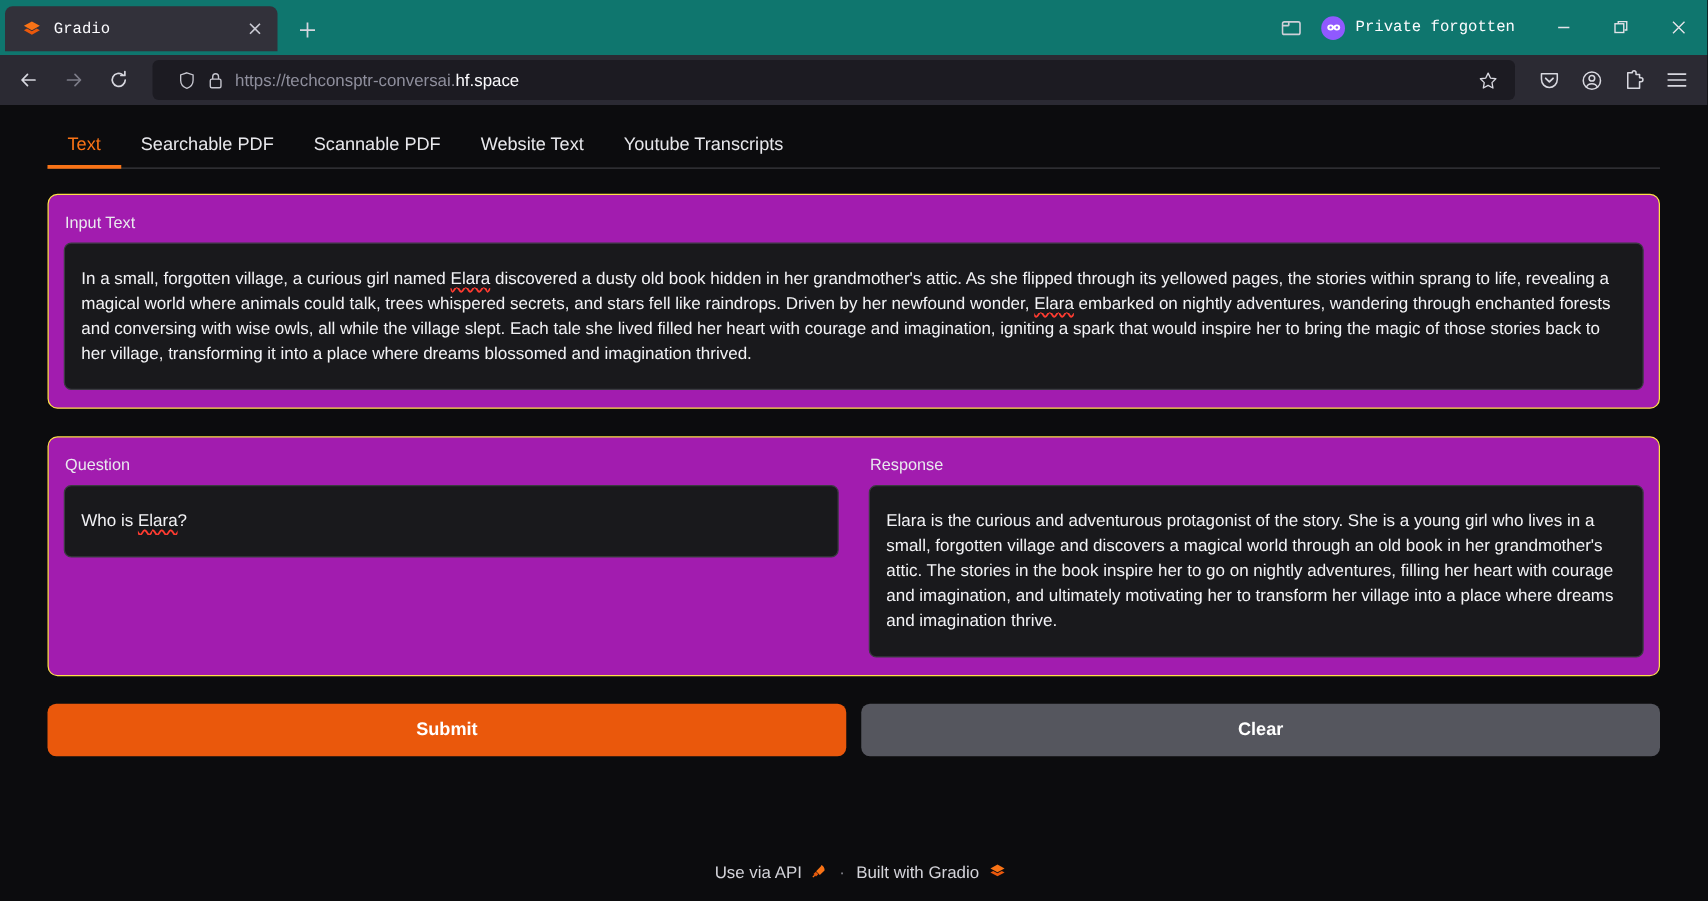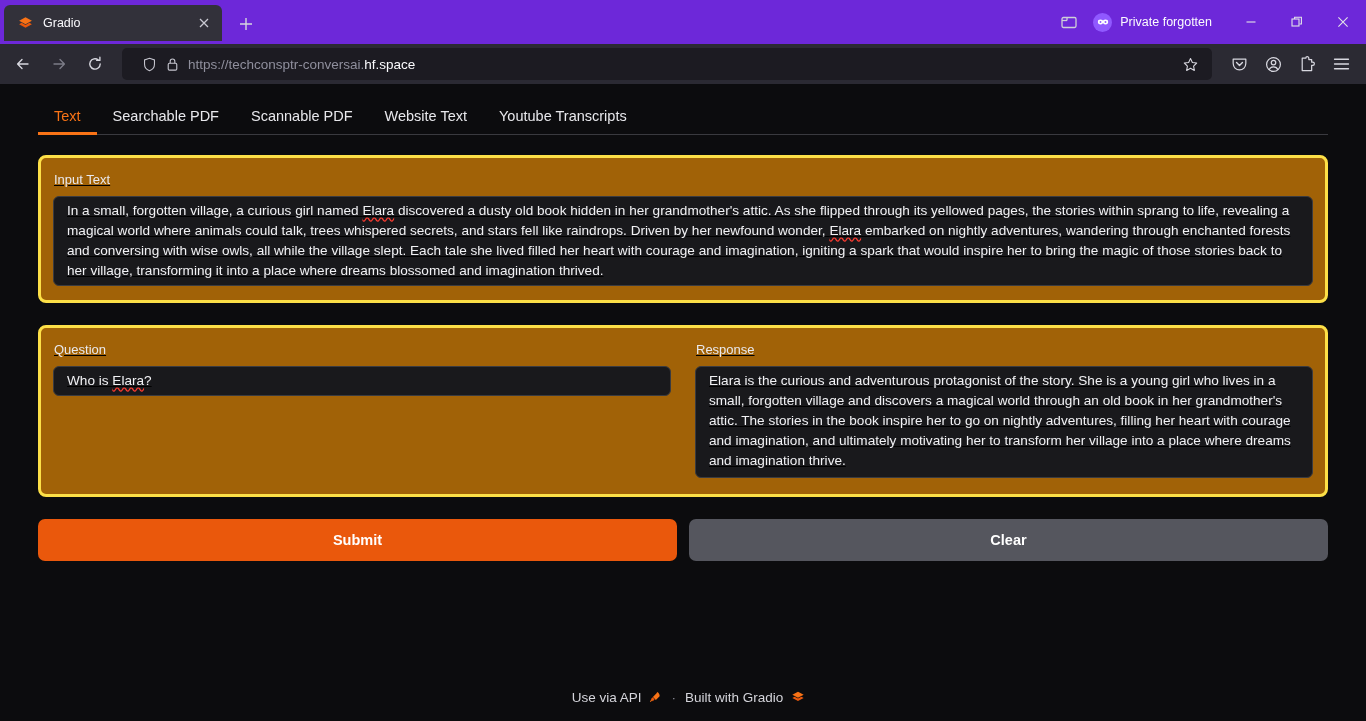--- a/index.html
+++ b/index.html
@@ -8,21 +8,21 @@
     background: #0c0c0e;
     font-family: "Liberation Sans", sans-serif;
     overflow: hidden;
   }
 
   
   .browser-chrome { background: #1c1b22; width: 100%; }
 
   .tabstrip {
     height: 44px; display: flex; align-items: flex-end;
-    padding: 0 0 0 4px; background: #6d28d9; position: relative;
+    padding: 0 0 0 4px; background: #0f766e; position: relative; font-family: Liberation Mono, monospace;
   }
   .tab {
     display: flex; align-items: center; gap: 9px;
     width: 218px; height: 36px; margin-bottom: 3px;
     background: #32313a; border-radius: 6px 6px 0 0;
     padding: 0 8px 0 13px; position: relative;
   }
   .tab-favicon { width: 17px; height: 17px; flex: 0 0 17px; display:block; }
   .tab-title {
     flex: 1; color: #fbfbfe; font-size: 12.5px;
@@ -107,29 +107,29 @@
   }
   .gtab.active { color: #f97316; }
   .gtab.active::after {
     content: ""; position: absolute; left: 0; right: 0; bottom: -1px;
     height: 3px; background: #f97316;
   }
 
   .content { padding: 20px 38px 0 38px; }
 
   .panel {
-    background: #a16207; border: 3px solid #fde047; border-radius: 8px;
-    padding: 12px 12px 14px 12px; margin-bottom: 22px; text-decoration: underline;
+    background: #a21caf; border: 1px solid #fde047; border-radius: 8px;
+    padding: 12px 12px 14px 12px; margin-bottom: 22px;
   }
   .panel-label {
     font-size: 13px; color: #e9e9ee; padding: 2px 0 9px 1px;
   }
   .textbox {
     background: #19191c; border: 1px solid #3a3b40; border-radius: 6px;
-    padding: 4px 13px; font-size: 13.6px; line-height: 20px;
+    padding: 18px 13px; font-size: 13.6px; line-height: 20px;
     color: #f2f2f5;
   }
   .textbox.tall { min-height: 88px; }
   .textbox.resp { min-height: 112px; }
   .spell {
     text-decoration: underline wavy #ff3b30;
     text-decoration-skip-ink: none;
     text-underline-offset: 2px;
   }
 

